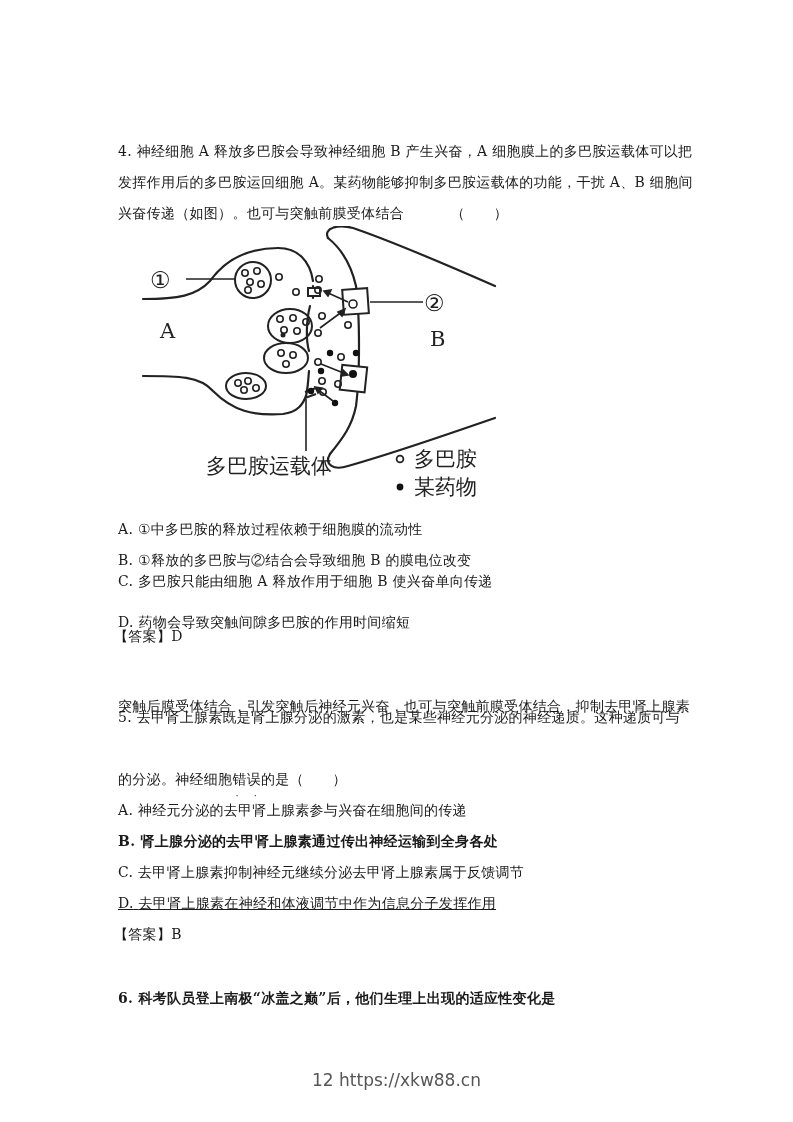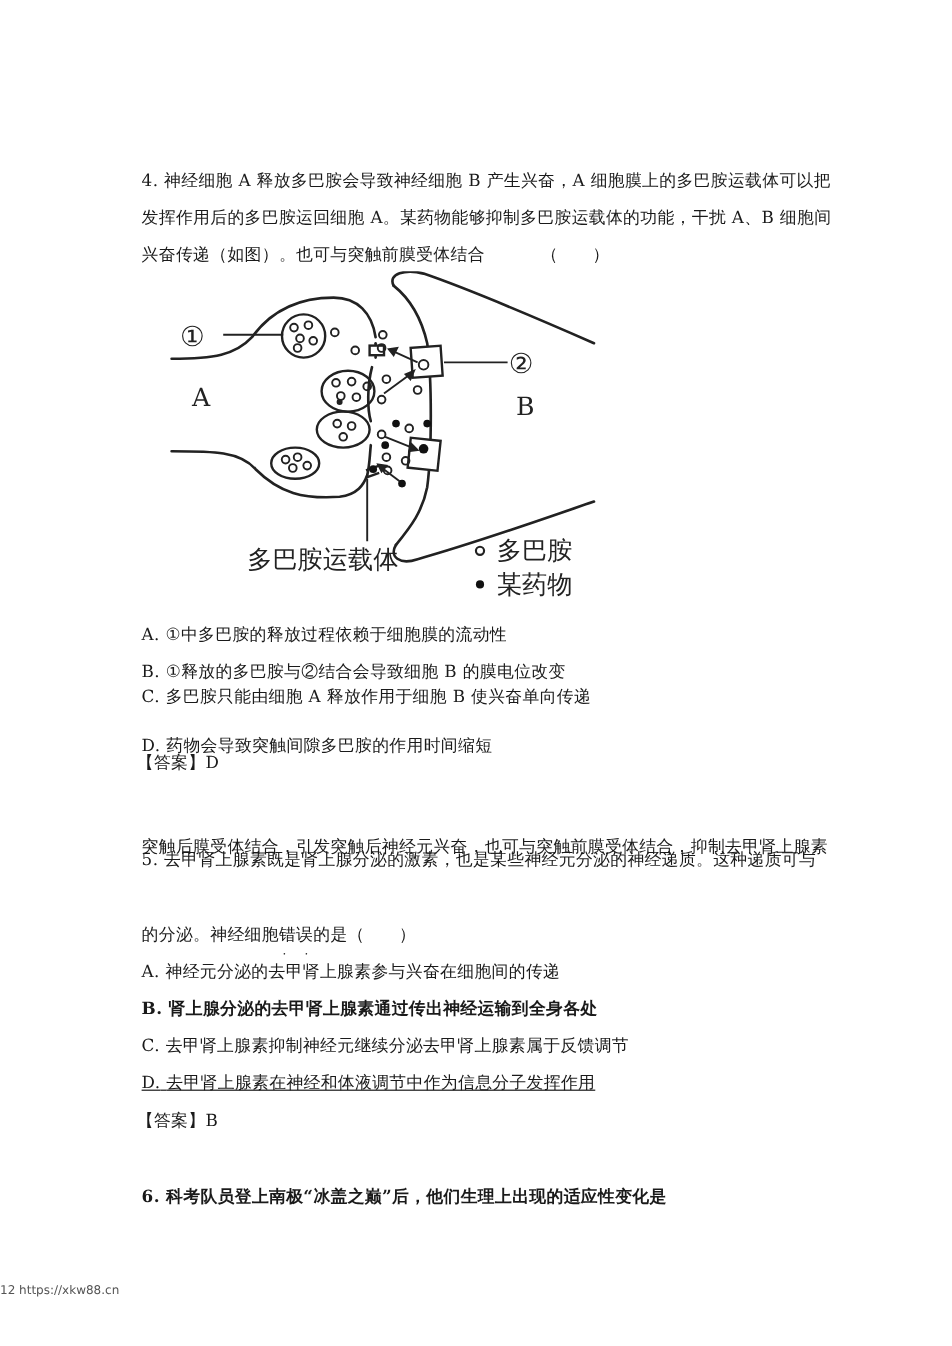--- a/index.html
+++ b/index.html
@@ -15,23 +15,23 @@
     .opt { left: 118px; }
     .answer { left: 114px; }
     .emph { position: relative; }
     .emph::after {
       content: "· ·"; position: absolute; left: 3px; top: 15px;
       font-size: 10px; letter-spacing: 6px; color: #1a1a1a;
     }
     .paren { display: inline-block; }
     #diagram { position: absolute; left: 138px; top: 226px; width: 370px; height: 280px; }
     .footer {
-      position: absolute; top: 1070px; left: 0; width: 793px; 
+      position: absolute; top: 1070px; left: 0; width: 793px; text-align: center;
       font-family: "DejaVu Sans", "Liberation Sans", sans-serif;
-      font-size: 10px; color: #555555;
+      font-size: 17px; color: #555555;
     }
   </style>
 </head>
 <body>
 
 <div class="line" style="top:141px;">
   <span>4.</span>
   <span>神经细胞 A 释放多巴胺会导致神经细胞 B 产生兴奋，A 细胞膜上的多巴胺运载体可以把</span>
 </div>
 <div class="line" style="top:172px;">发挥作用后的多巴胺运回细胞 A。某药物能够抑制多巴胺运载体的功能，干扰 A、B 细胞间</div>

